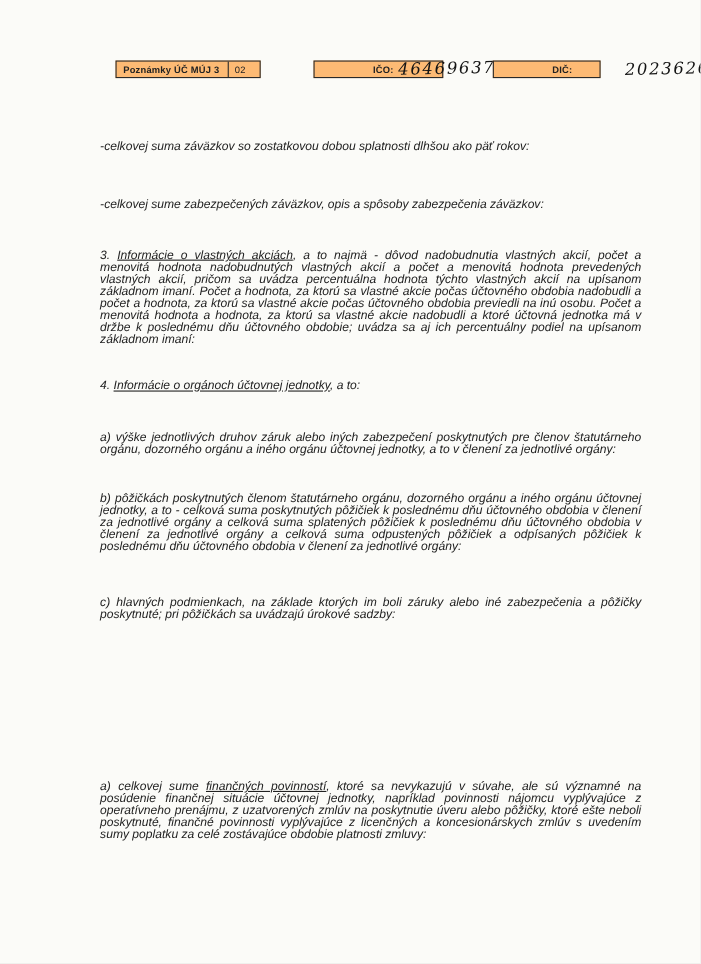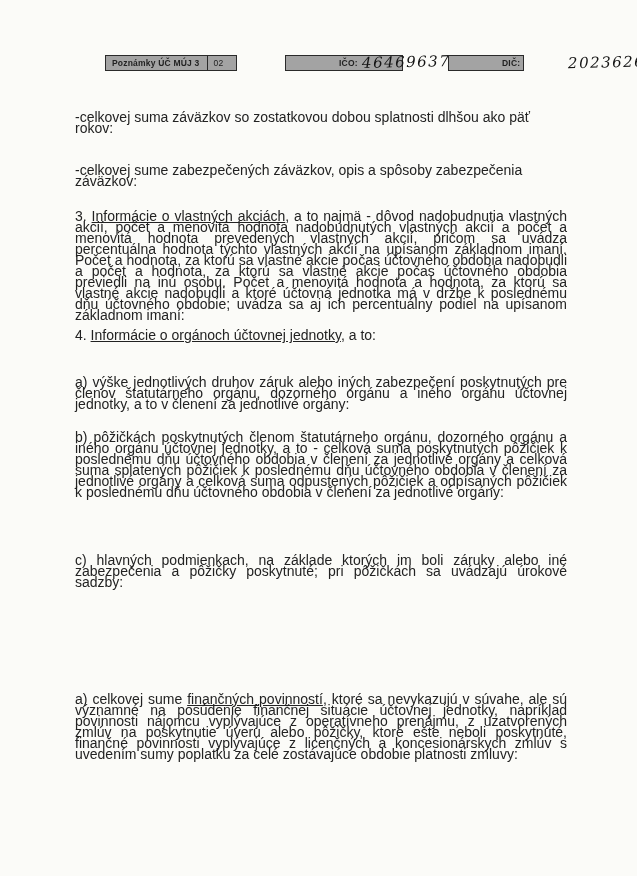--- a/index.html
+++ b/index.html
@@ -11,59 +11,60 @@
     color:#1e1e1e;
     font-family:"Liberation Sans", sans-serif;
     overflow:hidden;
   }
   
   .formbox{
     position:absolute;top:55px;height:16px;
     border:1px solid #2a2a2a;
     display:flex;align-items:center;
     font-size:8.5px;letter-spacing:.2px;
-    background:#a3a3a3;
+    background:#fdba74;
     box-sizing:border-box;
   }
   .box-title{left:105px;width:132px;}
   .box-title .lbl{padding-left:6px;font-weight:bold;color:#222;white-space:nowrap;}
   .box-title .divider{width:0;border-left:1px solid #2a2a2a;height:100%;margin-left:8px;}
   .box-title .num{padding:0 5px;color:#222;}
   .box-ico{left:285px;width:118px;}
-  .box-dic{left:448px;width:76px;overflow:visible;gap:44px;}
+  .box-dic{left:448px;width:98px;overflow:visible;gap:44px;}
   .formbox .fieldlbl{padding-left:5px;font-weight:bold;color:#222;white-space:nowrap;margin-left:48px;}
   .handwrite{
     font-family:"DejaVu Serif", serif;
     font-style:italic;
     font-size:15px;
     letter-spacing:1.5px;
     color:#141414;
     white-space:nowrap;
     transform:rotate(-1.2deg);
     margin-left:4px;
     line-height:1;
     position:relative;top:-1px;
   }
   
   .para{
     position:absolute;left:75px;width:492px;
-    margin:0;
-    font-size:14px;line-height:11px;
+    margin:16px;
+    font-size:11px;line-height:11px;
     color:#222;
     text-align:justify;
+    font-style:italic;
   }
   .para.single{text-align:left;}
   .u{text-decoration:underline;text-underline-offset:1px;}
   .p-liab5y{top:112px;}
   .p-secured{top:165px;}
   .p-s3{top:211px;}
   .p-s4{top:330px;}
   .p-s4a{top:377px;}
   .p-s4b{top:432px;}
-  .p-s4c{top:555px;}
+  .p-s4c{top:527px;}
   .p-s4d{top:589px;}
   .p-s5{top:654px;}
   .p-s5a{top:694px;}
 </style>
 </head>
 <body>
 
 <div class="page">
 
   <div class="formbox box-title">

